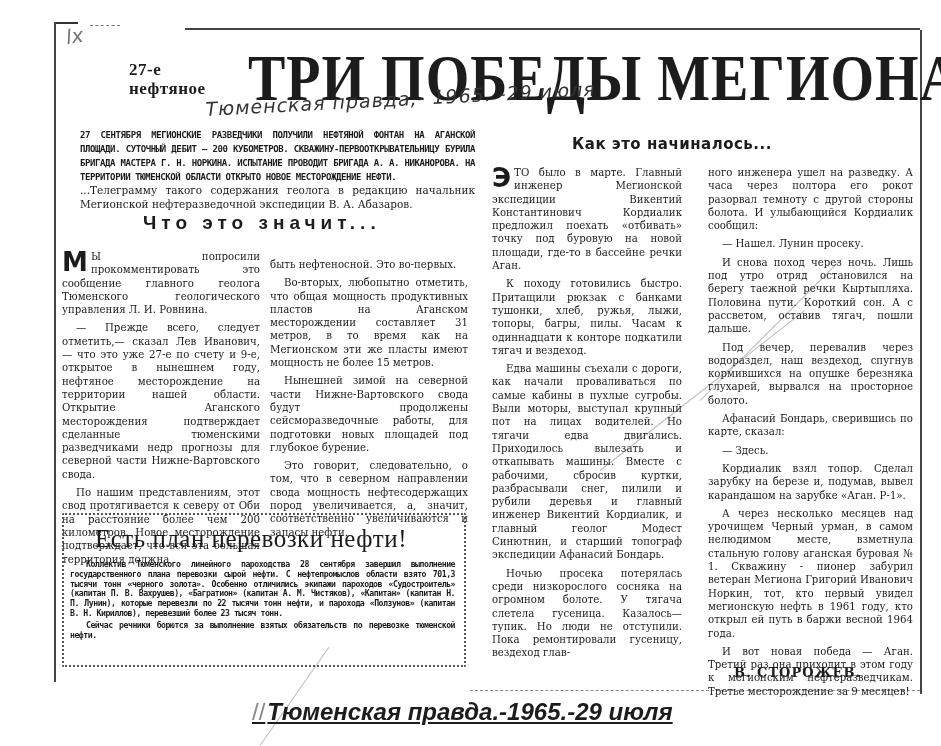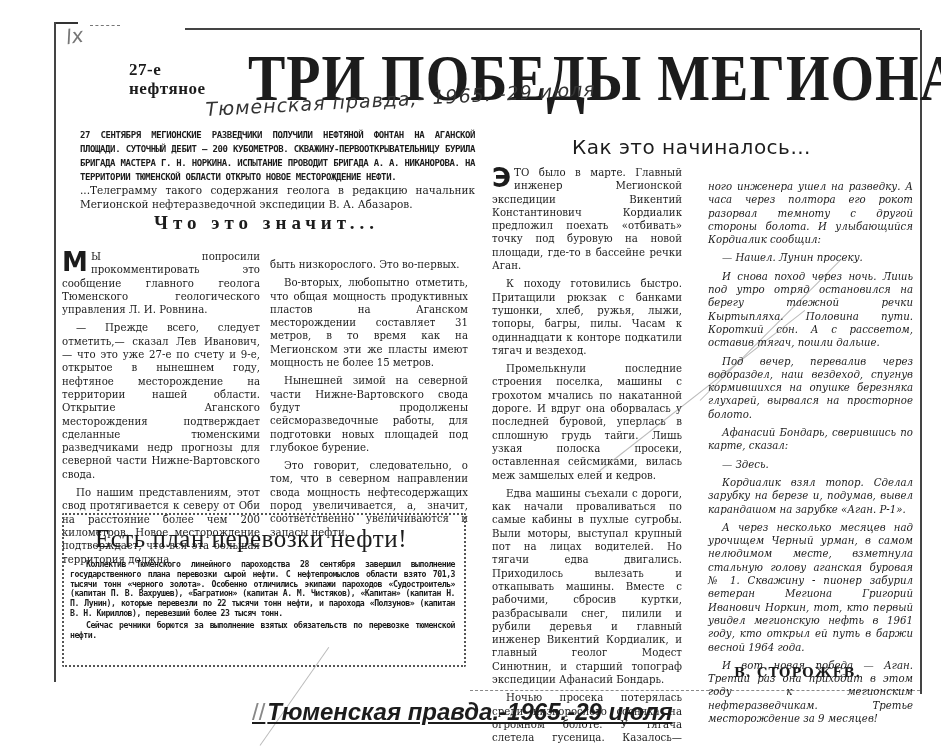--- a/index.html
+++ b/index.html
@@ -17,32 +17,32 @@
 
   .corner-mark { left: 66px; top: 24px; font-family: "DejaVu Sans", sans-serif; font-size: 20px; color: #777; font-style: italic; transform: rotate(-8deg); }
 
   .kicker { left: 98px; top: 60px; width: 110px; font-family: Liberation Serif, serif; font-weight: bold; font-size: 17px; line-height: 19px; letter-spacing: 0.5px; margin-left: 31px; }
   .headline { left: 248px; top: 42px; font-family: "Liberation Serif", serif; font-weight: bold; font-size: 56px; line-height: 60px; transform: scaleY(1.18); transform-origin: top left; letter-spacing: 1px; white-space: nowrap; }
   .handwritten { left: 205px; top: 98px; font-family: "DejaVu Sans", sans-serif; font-style: italic; font-size: 19px; color: #333; transform: rotate(-3deg); transform-origin: left top; white-space: nowrap; letter-spacing: 1px; }
 
   .lead { left: 80px; top: 128px; width: 395px; font-family: "DejaVu Sans Mono", monospace; font-weight: bold; font-size: 9px; line-height: 14px; text-align: justify; letter-spacing: -0.4px; }
   .telegram { left: 80px; top: 183px; width: 395px; font-size: 10.5px; line-height: 14px; text-align: justify; }
 
-  .sub1 { left: 154px; top: 212px; font-family: Liberation Serif, serif; font-weight: bold; font-size: 19px; letter-spacing: 5px; white-space: nowrap; }
+  .sub1 { left: 143px; top: 212px; font-family: Liberation Sans, sans-serif; font-weight: bold; font-size: 19px; letter-spacing: 5px; white-space: nowrap; }
 
   .col { font-size: 10.2px; line-height: 13.3px; text-align: justify; }
   .col p { margin: 0 0 5px 0; text-indent: 14px; }
   .col p.noind { text-indent: 0; }
   .col1 { left: 62px; top: 250px; width: 198px; }
   .col2 { left: 270px; top: 258px; width: 198px; }
   .col3 { left: 492px; top: 166px; width: 190px; }
-  .col4 { left: 708px; top: 180px; width: 205px; font-style: italic; }
+  .col4 { left: 708px; top: 166px; width: 205px; }
   .dropcap { float: left; font-family: "DejaVu Sans", sans-serif; font-weight: bold; font-size: 26px; line-height: 24px; margin: 0 3px 0 0; }
 
-  .sub2 { left: 572px; top: 135px; font-family: "DejaVu Sans", sans-serif; font-weight: normal; font-size: 20px; white-space: nowrap; letter-spacing: 0.5px; text-align: right; }
+  .sub2 { left: 572px; top: 135px; font-family: "DejaVu Sans", sans-serif; font-weight: bold; font-size: 15px; white-space: nowrap; letter-spacing: 0.5px; text-align: right; }
 
   .box { left: 62px; top: 513px; width: 400px; height: 150px; border: 2px dotted #555; border-radius: 2px; }
   .box-title { left: 95px; top: 525px; font-family: "Liberation Serif", serif; font-size: 25px; white-space: nowrap; letter-spacing: 0.5px; text-align: right; }
   .box-body { left: 70px; top: 560px; width: 385px; font-family: "DejaVu Sans Mono", monospace; font-weight: bold; font-size: 8.2px; line-height: 9.8px; text-align: justify; letter-spacing: -0.5px; }
   .box-body p { margin: 0 0 2px 0; text-indent: 16px; }
 
   .signature { left: 734px; top: 665px; font-weight: bold; font-size: 13px; letter-spacing: 1px; white-space: nowrap; }
 
   .caption { left: 252px; top: 698px; font-family: Liberation Sans, sans-serif; font-weight: bold; font-style: italic; font-size: 24px; text-decoration: underline; white-space: nowrap; }
   .caption-prefix { color: #888; font-weight: normal; font-style: normal; text-decoration: none; margin-right: 2px; }
@@ -79,39 +79,38 @@
 
 <div class="abs sub1">Что это значит...</div>
 
 <div class="abs col col1">
   <p class="noind"><span class="dropcap">М</span><span>Ы попросили прокомментировать это сообщение главного геолога Тюменского геологического управления Л. И. Ровнина.</span></p>
   <p>— Прежде всего, следует отметить,— сказал Лев Иванович, — что это уже 27-е по счету и 9-е, открытое в нынешнем году, нефтяное месторождение на территории нашей области. Открытие Аганского месторождения подтверждает сделанные тюменскими разведчиками недр прогнозы для северной части Нижне-Вартовского свода.</p>
   <p>По нашим представлениям, этот свод протягивается к северу от Оби на расстояние более чем 200 километров. Новое месторождение подтверждает, что вся эта большая территория должна</p>
 </div>
 
 <div class="abs col col2">
-  <p class="noind">быть низкорослого. Это во-первых.</p>
+  <p class="noind">быть нефтеносной. Это во-первых.</p>
   <p>Во-вторых, любопытно отметить, что общая мощность продуктивных пластов на Аганском месторождении составляет 31 метров, в то время как на Мегионском эти же пласты имеют мощность не более 15 метров.</p>
   <p>Нынешней зимой на северной части Нижне-Вартовского свода будут продолжены сейсморазведочные работы, для подготовки новых площадей под глубокое бурение.</p>
   <p>Это говорит, следовательно, о том, что в северном направлении свода мощность нефтесодержащих пород увеличивается, а, значит, соответственно увеличиваются и запасы нефти.</p>
 </div>
 
 <div class="abs box"></div>
 <div class="abs box-title">Есть план перевозки нефти!</div>
 <div class="abs box-body">
   <p>Коллектив Тюменского линейного пароходства 28 сентября завершил выполнение государственного плана перевозки сырой нефти. С нефтепромыслов области взято 701,3 тысячи тонн «черного золота». Особенно отличились экипажи пароходов «Судостроитель» (капитан П. В. Вахрушев), «Багратион» (капитан А. М. Чистяков), «Капитан» (капитан Н. П. Лунин), которые перевезли по 22 тысячи тонн нефти, и парохода «Ползунов» (капитан В. Н. Кириллов), перевезший более 23 тысяч тонн.</p>
   <p>Сейчас речники борются за выполнение взятых обязательств по перевозке тюменской нефти.</p>
 </div>
 
 <div class="abs sub2">Как это начиналось...</div>
 
 <div class="abs col col3">
   <p class="noind"><span class="dropcap">Э</span><span>ТО было в марте. Главный инженер Мегионской экспедиции Викентий Константинович Кордиалик предложил поехать «отбивать» точку под буровую на новой площади, где-то в бассейне речки Аган.</span></p>
   <p>К походу готовились быстро. Притащили рюкзак с банками тушонки, хлеб, ружья, лыжи, топоры, багры, пилы. Часам к одиннадцати к конторе подкатили тягач и вездеход.</p>
-  <p>Промелькнули последние строения поселка, машины с грохотом мчались по накатанной дороге. И вдруг она оборвалась у последней буровой, уперлась в сплошную грудь тайги. Лишь узкая полоска просеки, оставленная сейсмиками, вилась меж замшелых елей и кедров.</p>
   <p>Едва машины съехали с дороги, как начали проваливаться по самые кабины в пухлые сугробы. Выли моторы, выступал крупный пот на лицах водителей. Но тягачи едва двигались. Приходилось вылезать и откапывать машины. Вместе с рабочими, сбросив куртки, разбрасывали снег, пилили и рубили деревья и главный инженер Викентий Кордиалик, и главный геолог Модест Синютнин, и старший топограф экспедиции Афанасий Бондарь.</p>
   <p>Ночью просека потерялась среди низкорослого сосняка на огромном болоте. У тягача слетела гусеница. Казалось—тупик. Но люди не отступили. Пока ремонтировали гусеницу, вездеход глав-</p>
 </div>
 
 <div class="abs col col4">
   <p class="noind">ного инженера ушел на разведку. А часа через полтора его рокот разорвал темноту с другой стороны болота. И улыбающийся Кордиалик сообщил:</p>
   <p>— Нашел. Лунин просеку.</p>
   <p>И снова поход через ночь. Лишь под утро отряд остановился на берегу таежной речки Кыртыпляха. Половина пути. Короткий сон. А с рассветом, оставив тягач, пошли дальше.</p>
   <p>Под вечер, перевалив через водораздел, наш вездеход, спугнув кормившихся на опушке березняка глухарей, вырвался на просторное болото.</p>
   <p>Афанасий Бондарь, сверившись по карте, сказал:</p>

